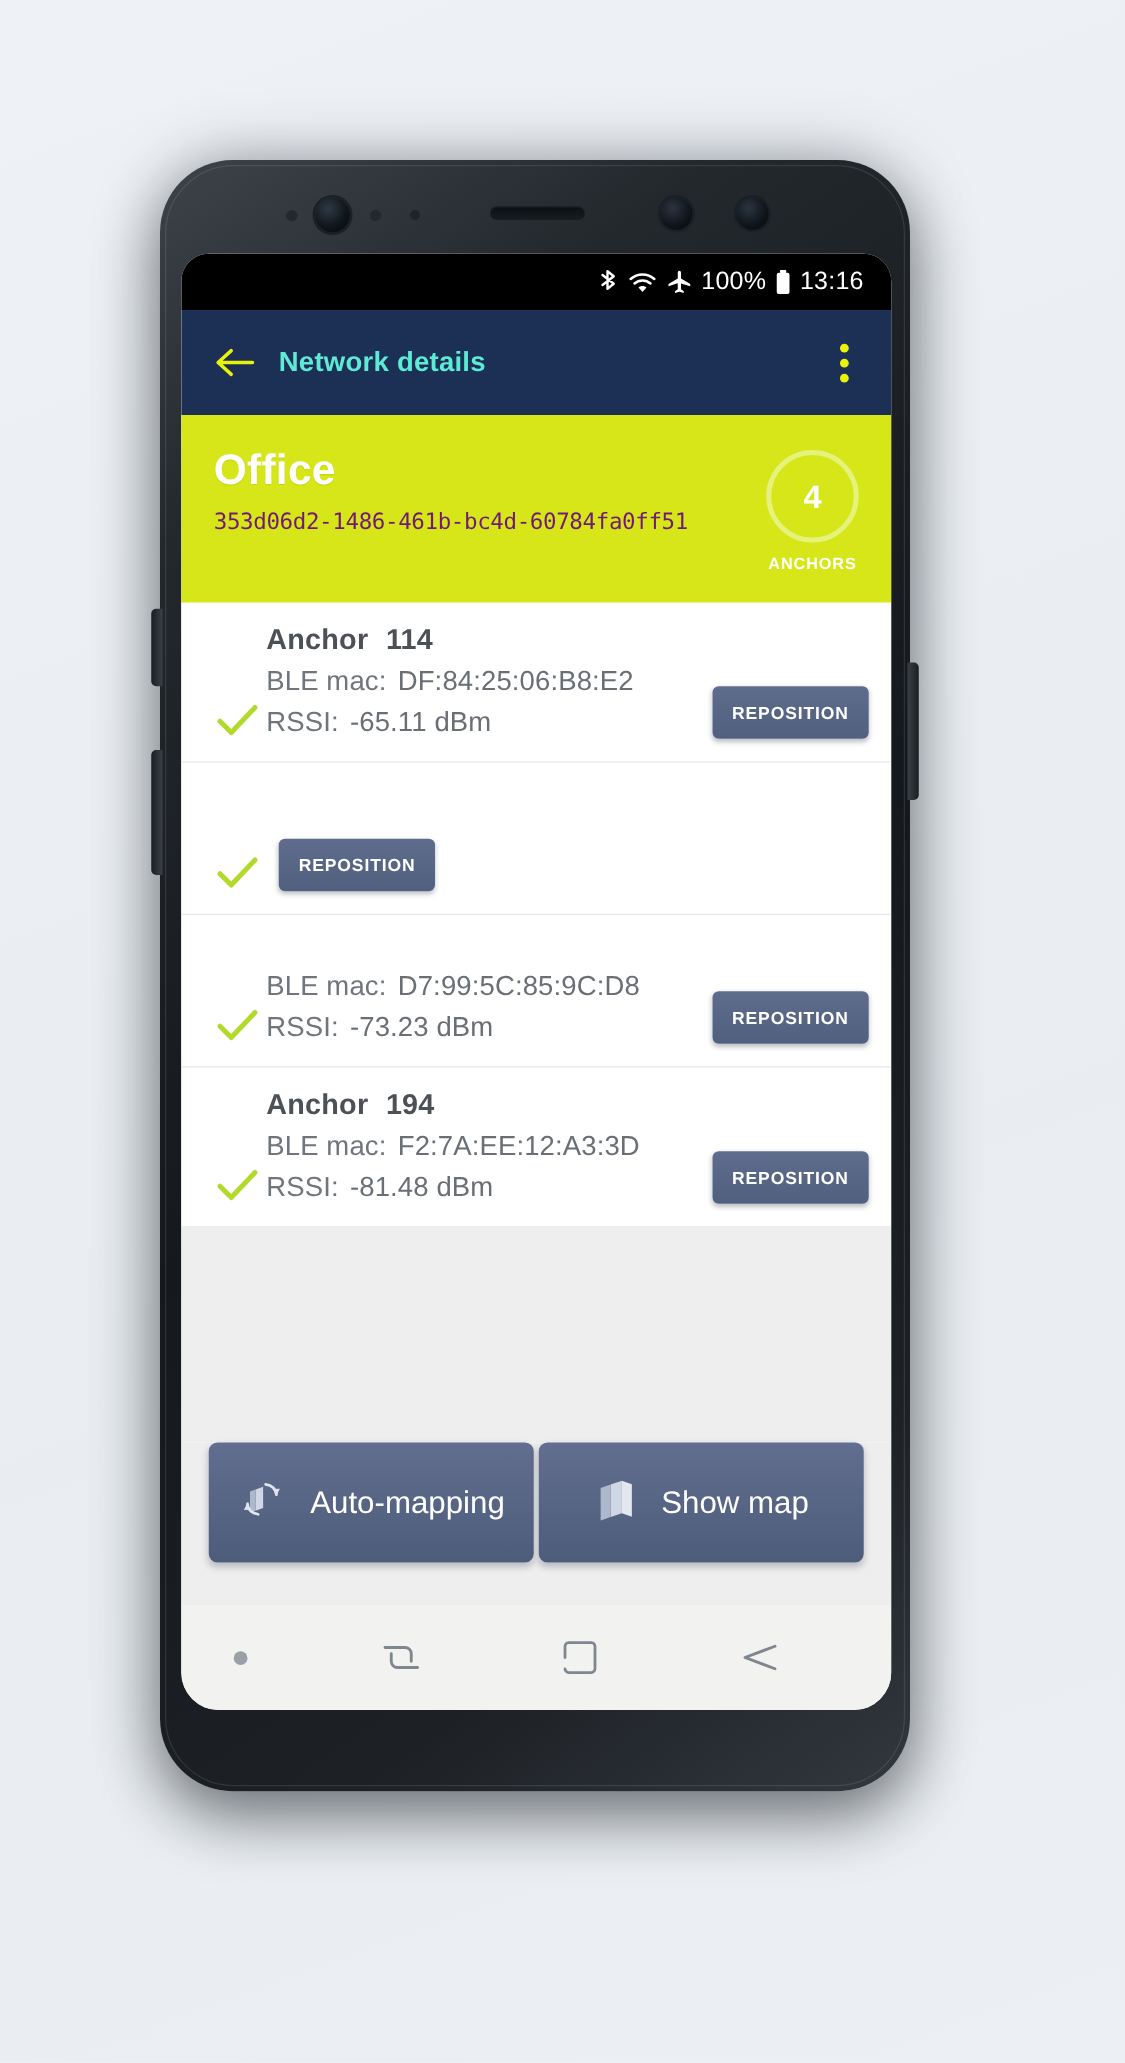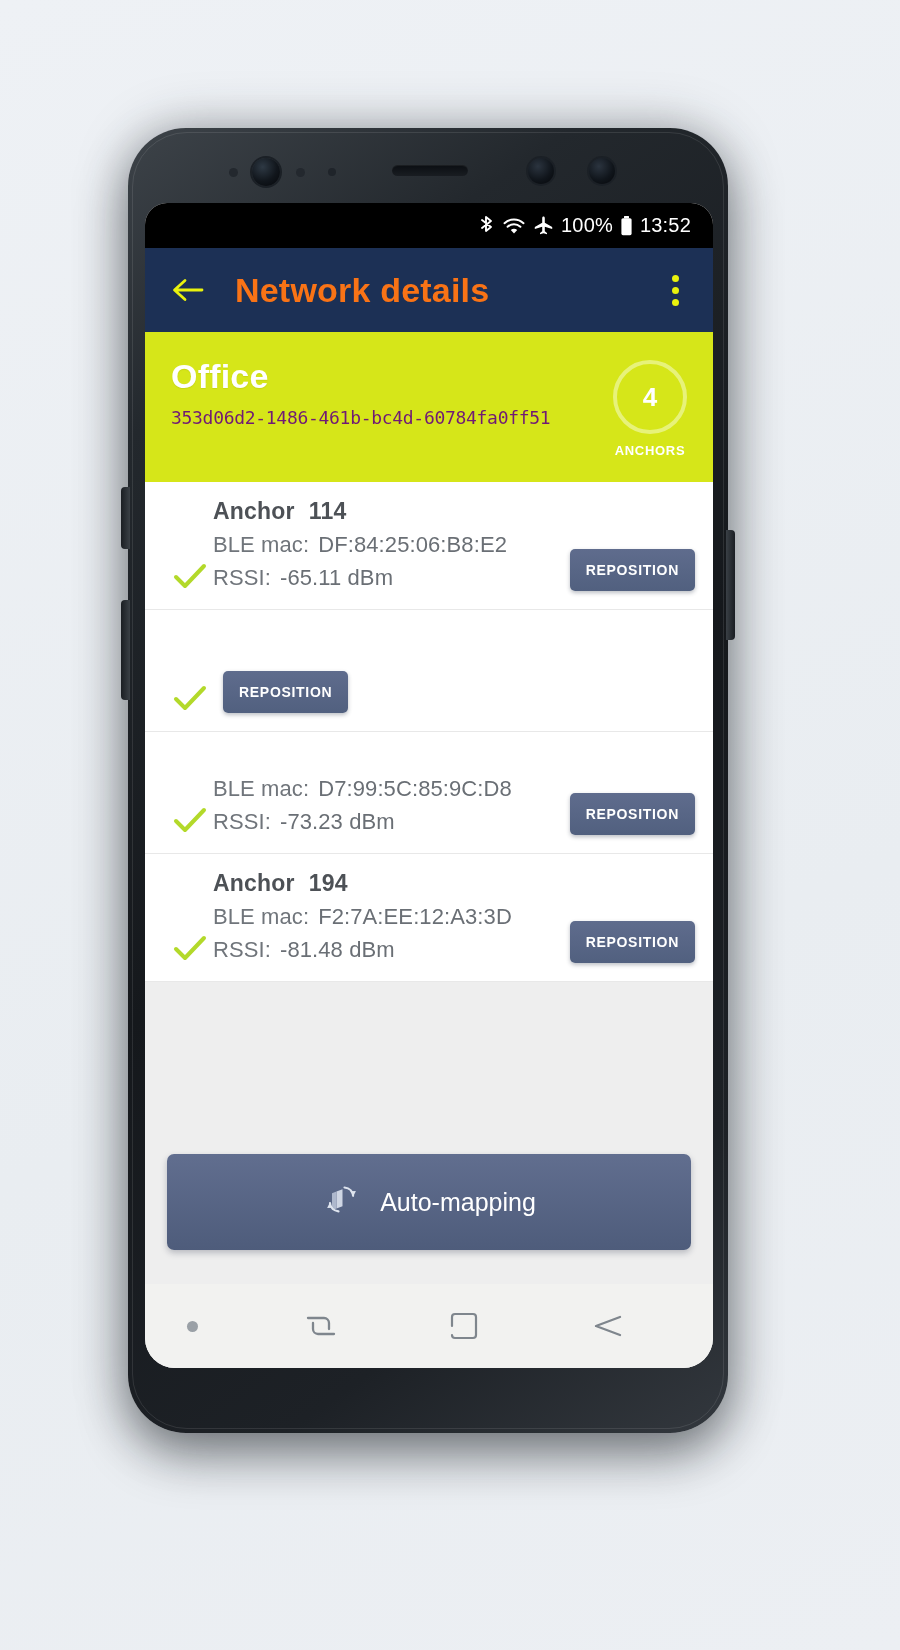--- a/index.html
+++ b/index.html
@@ -104,23 +104,23 @@
   
   .appbar {
     height: 84px;
     background: #1c3055;
     display: flex; align-items: center;
     padding: 0 20px;
     position: relative;
   }
   .back-btn { width: 46px; height: 46px; display:flex; align-items:center; justify-content:center; cursor: pointer; }
   .appbar-title {
-    color: #f97316;
-    font-size: 34px; font-weight: 700;
-    margin-left: 24px;
+    color: #5eead4;
+    font-size: 22px; font-weight: 700;
+    margin-left: 12px;
     letter-spacing: .2px;
   }
   .overflow-btn {
     position: absolute; right: 18px; top: 50%; transform: translateY(-50%);
     width: 40px; height: 46px;
     display: flex; flex-direction: column; align-items: center; justify-content: center; gap: 5px;
     cursor: pointer;
   }
   .overflow-btn i { width: 7px; height: 7px; border-radius: 50%; background: #e9f20d; display: block; }
 
@@ -268,21 +268,21 @@
               <path d="M10.5 1.6c.8 0 1.3.7 1.3 1.6v4.6l7.4 4.3v1.9l-7.4-2.3v4.6l2.2 1.6v1.4l-3.5-1-3.5 1v-1.4l2.2-1.6v-4.6L1.8 14v-1.9l7.4-4.3V3.2c0-.9.5-1.6 1.3-1.6z" fill="#fff"></path>
             </svg>
         </span>
         <span class="sb-text">100%</span>
         <span class="sb-ico">
           <svg width="13" height="22" viewBox="0 0 13 22">
             <rect x="4" y="1" width="5" height="2.4" rx=".6" fill="#fff"></rect>
             <rect x="1.4" y="3.2" width="10.2" height="17" rx="1.6" fill="#fff"></rect>
           </svg>
         </span>
-        <span class="sb-text">13:52</span>
+        <span class="sb-text">13:16</span>
       </div>
 
       <div class="appbar">
         <div class="back-btn">
           <svg width="34" height="28" viewBox="0 0 34 28">
             <path d="M31 14H4M14 4.5L3.5 14 14 23.5" fill="none" stroke="#e9f20d" stroke-width="2.8" stroke-linecap="round" stroke-linejoin="round"></path>
           </svg>
         </div>
         <div class="appbar-title">Network details</div>
         <div class="overflow-btn">
@@ -392,20 +392,30 @@
               <path d="M14.5 12.5l6-2.2v17l-6 2.2z" fill="#cfd6e4"></path>
               <path d="M14.5 12.5l-4.5 1.7v17l4.5-1.7z" fill="#aeb8cd"></path>
               <path d="M22.5 8.5c5 .6 8.4 4 8.6 8.3" fill="none" stroke="#dfe5ef" stroke-width="2.2" stroke-linecap="round"></path>
               <path d="M28 12.2l3.5 4.8 2.4-5" fill="#dfe5ef"></path>
               <path d="M16.5 32.4c-5-.7-8.4-4.1-8.5-8.4" fill="none" stroke="#dfe5ef" stroke-width="2.2" stroke-linecap="round"></path>
               <path d="M11 28.8l-3.4-4.9L5.1 29" fill="#dfe5ef"></path>
             </svg>
           </span>
           <span>Auto-mapping</span>
         </button>
+        <button class="action-btn">
+          <span>
+            <svg width="36" height="36" viewBox="0 0 36 36">
+              <path d="M13.5 6.5l9-3v26l-9 3z" fill="#cfd6e4"></path>
+              <path d="M13.5 6.5L5.5 9.3v26l8-2.8z" fill="#aeb8cd"></path>
+              <path d="M22.5 3.5l8 2.8v26l-8-2.8z" fill="#e2e7f0"></path>
+            </svg>
+          </span>
+          <span>Show map</span>
+        </button>
       </div>
 
       <div class="navbar">
         <div class="nav-slot first">
           <span class="nav-dot"></span>
         </div>
         <div class="nav-slot">
           <svg width="36" height="34" viewBox="0 0 36 34">
             <path d="M5 9h16a5 5 0 0 1 5 5v6" fill="none" stroke="#7f868d" stroke-width="2.3" stroke-linecap="round" stroke-linejoin="round"></path>
             <path d="M31 25H15a5 5 0 0 1-5-5v-6" fill="none" stroke="#7f868d" stroke-width="2.3" stroke-linecap="round" stroke-linejoin="round"></path>

